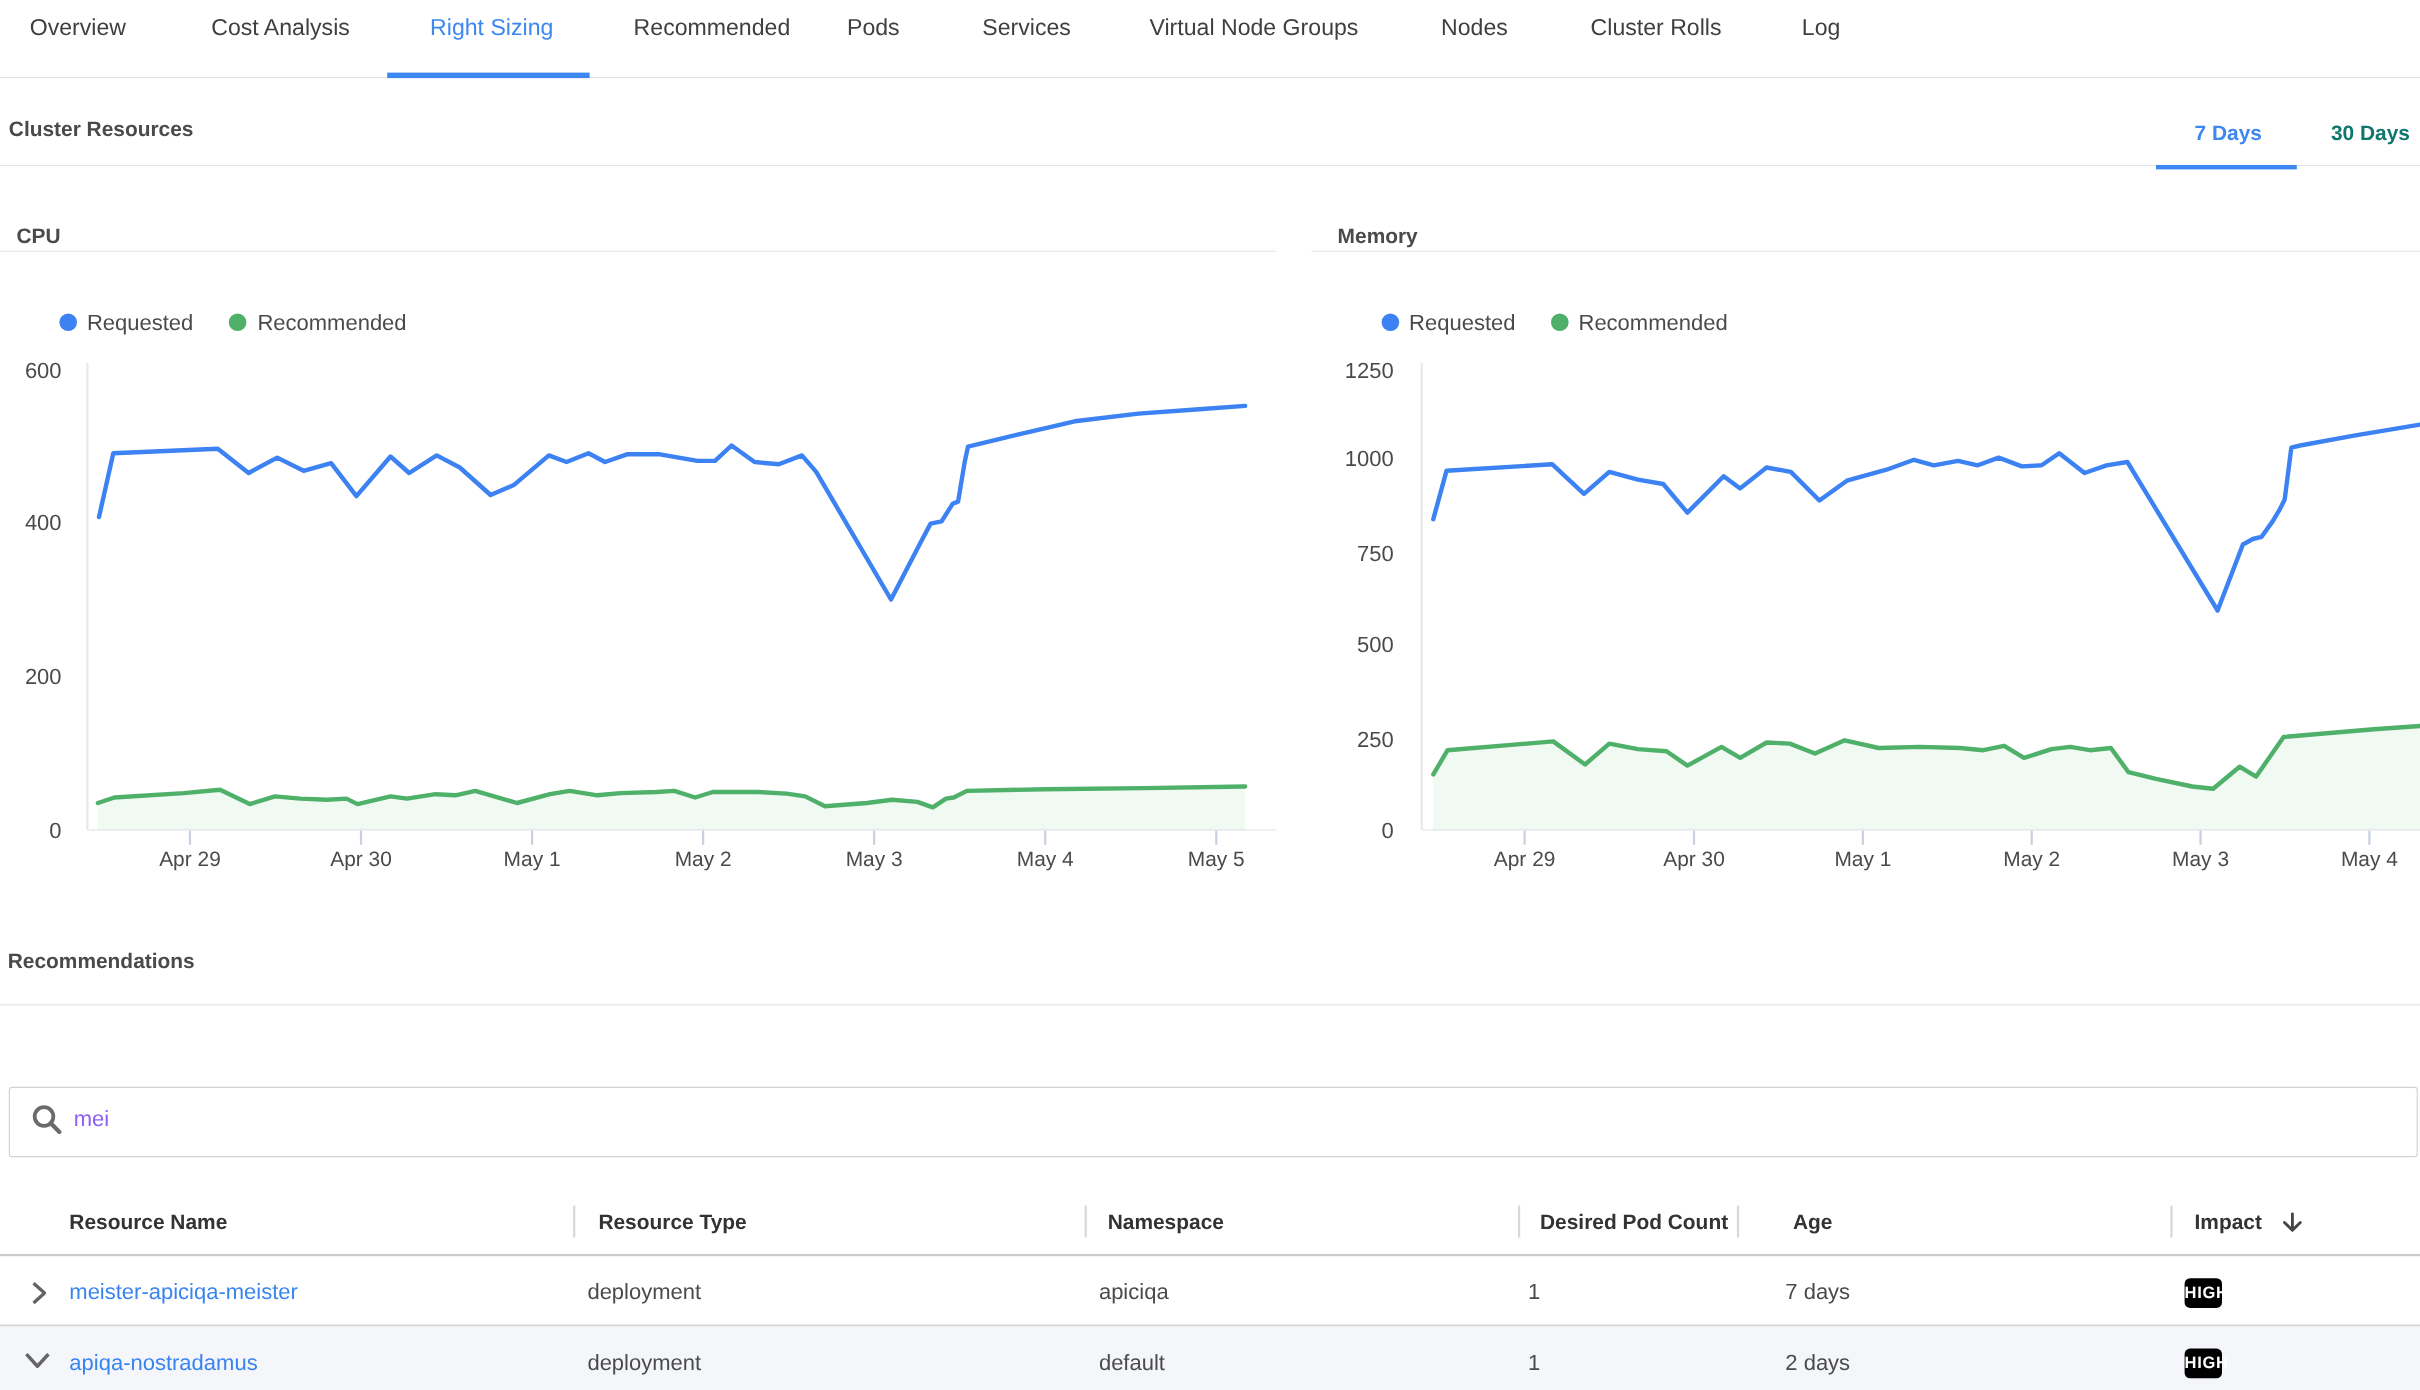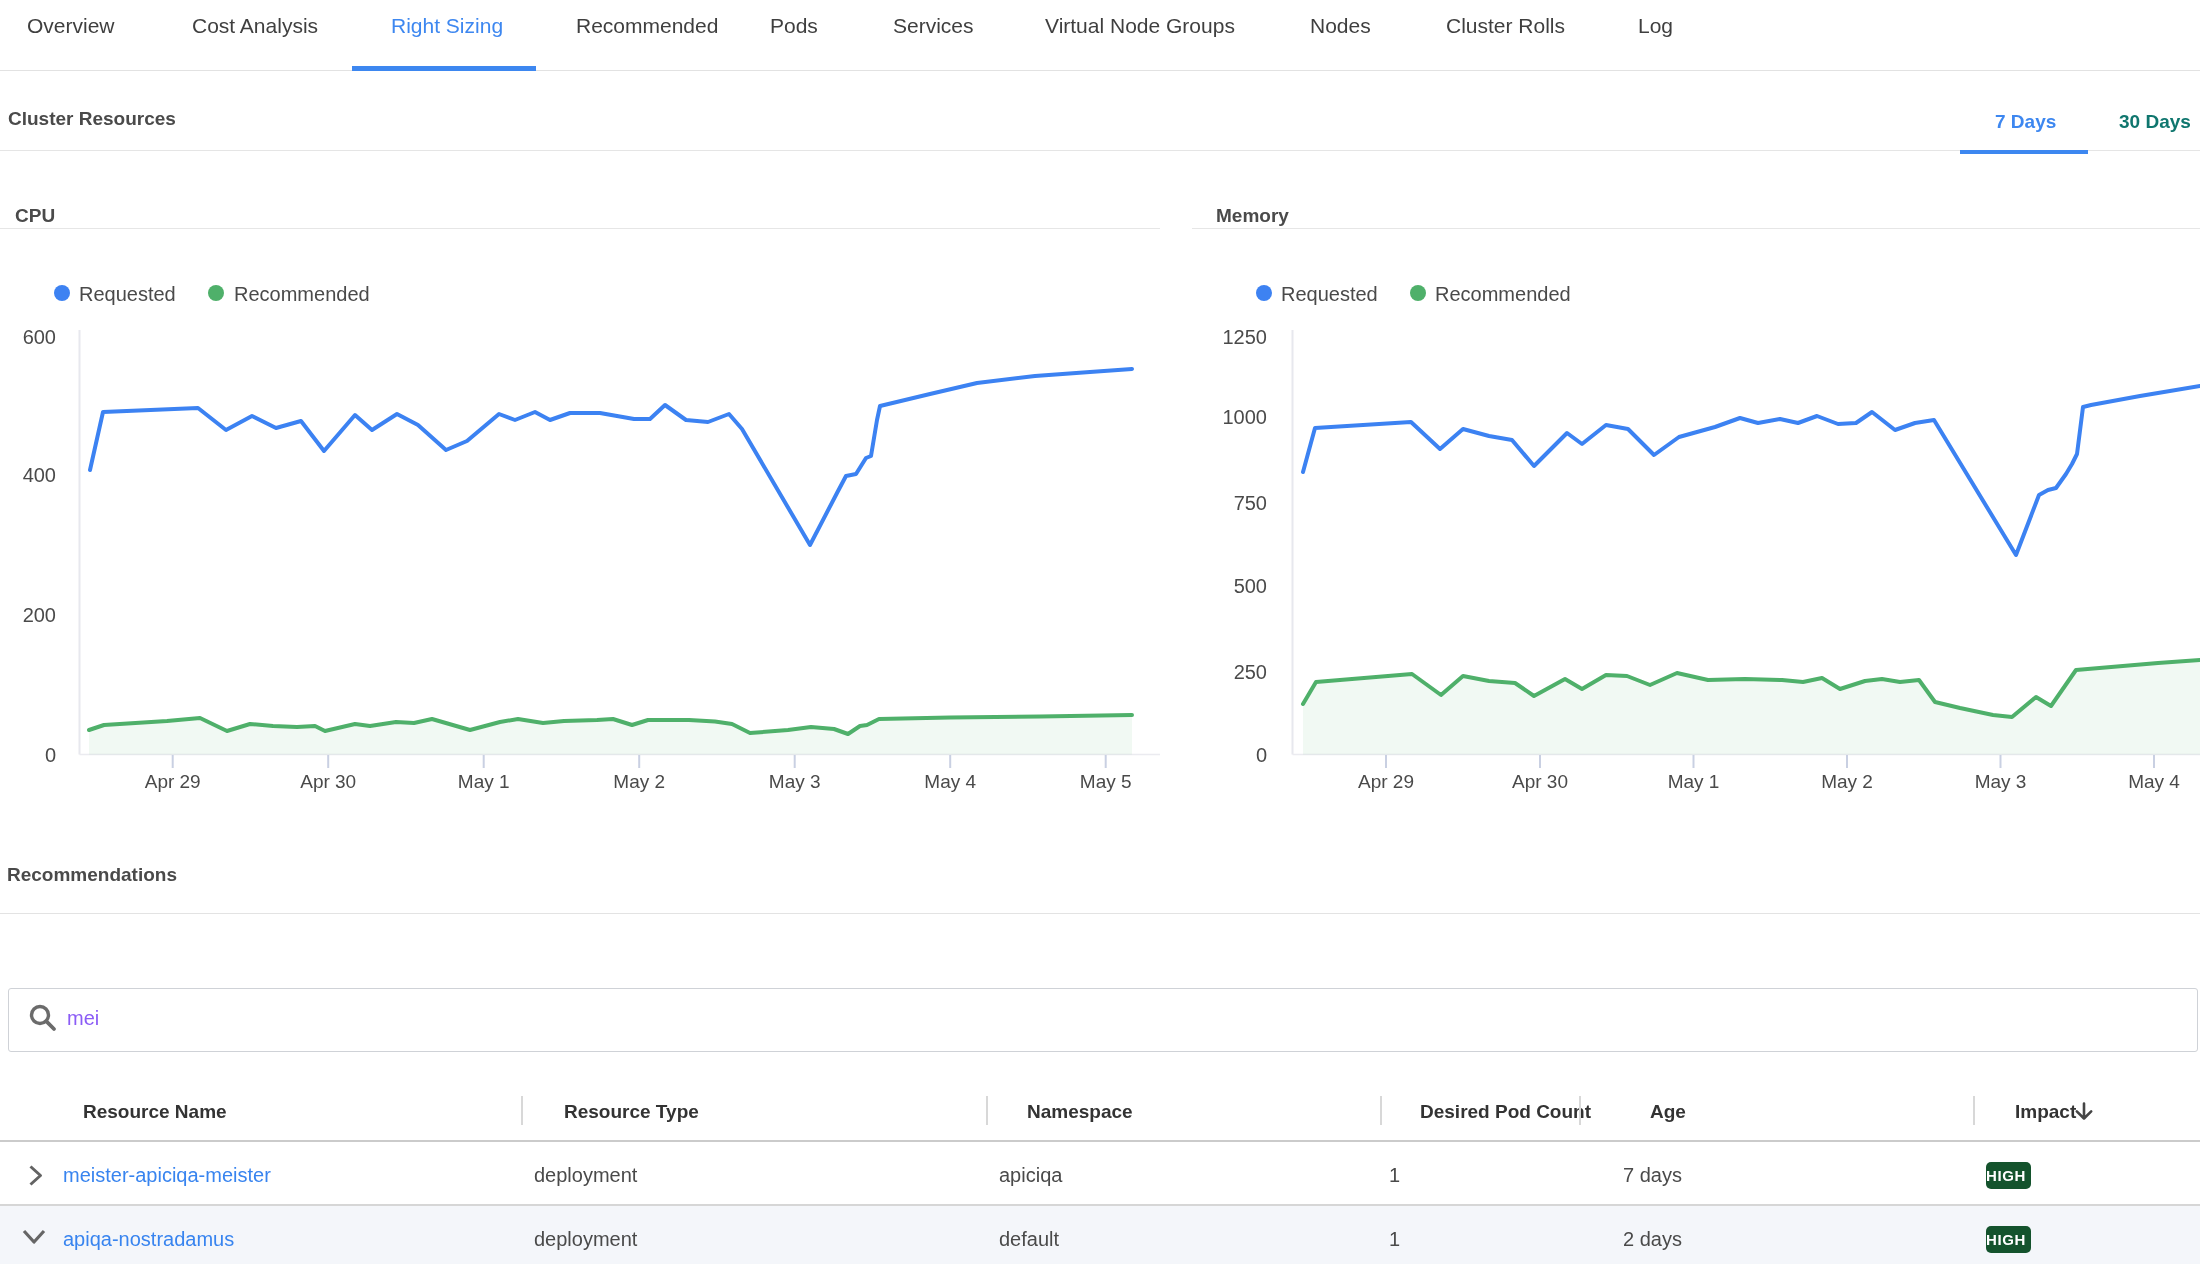--- a/index.html
+++ b/index.html
@@ -2,23 +2,23 @@
 <html><head>
 <meta charset="utf-8">
 <style>
   * { margin:0; padding:0; box-sizing:border-box; }
   html,body { width:2200px; height:1264px; background:#fff; font-family:"Liberation Sans", sans-serif; overflow:hidden; }
   .abs { position:absolute; }
   .tab { position:absolute; top:14px; font-size:21px; color:#3f3f3f; white-space:nowrap; }
   .tab.active { color:#3d87f0; }
   .h2 { font-size:19px; font-weight:600; color:#4a4a4a; white-space:nowrap; }
   .cell { position:absolute; font-size:20px; color:#4a4a4a; white-space:nowrap; }
-  .hdr { position:absolute; font-size:19px; font-weight:700; color:#333; white-space:nowrap;margin-left:20px; }
+  .hdr { position:absolute; font-size:19px; font-weight:700; color:#333; white-space:nowrap; }
   .link { color:#3884ef; }
-  .badge { position:absolute; width:45px; height:27px; background:#14532d; border-radius:5px; color:#fff; font-size:15px; font-weight:700; letter-spacing:0.6px; line-height:27px; }
+  .badge { position:absolute; width:34px; height:27px; background:#000000; border-radius:5px; color:#fff; font-size:15px; font-weight:700; letter-spacing:0.6px; text-align:center; line-height:27px; }
   .vsep { position:absolute; width:2px; height:29px; background:#d8d8d8; top:1096px; }
 </style>
 </head>
 <body>
 <div class="abs" style="left:0;top:0;width:2200px;height:1264px;padding-left:12px;">
 
   <div class="abs" style="left:0;top:70px;width:2200px;height:1px;background:#e2e2e2;"></div>
   <span class="tab" style="left:27px;">Overview</span>
   <span class="tab" style="left:192px;">Cost Analysis</span>
   <span class="tab active" style="left:391px;">Right Sizing</span>

